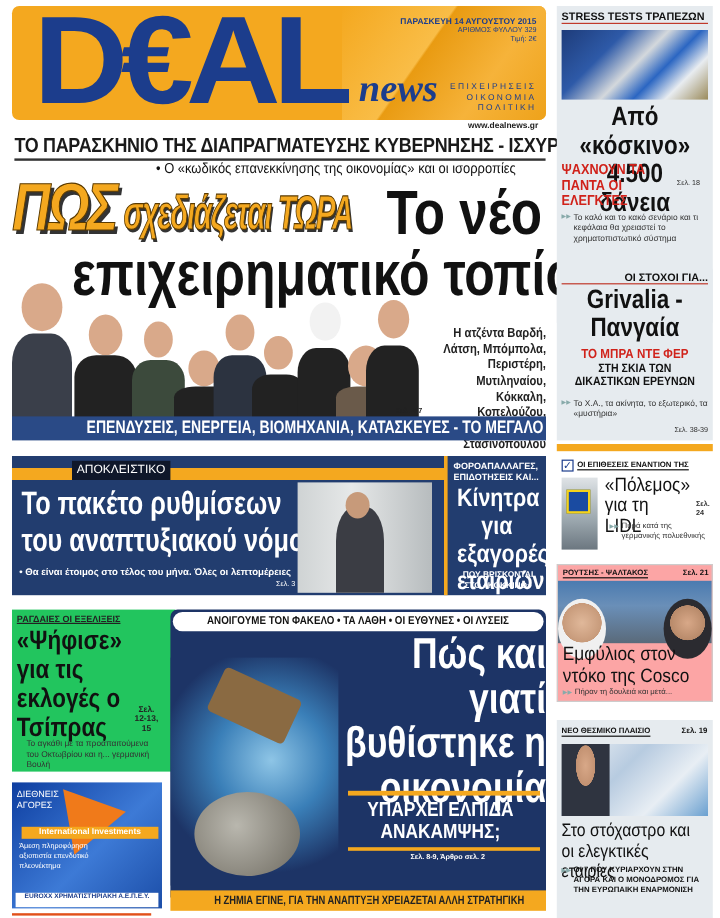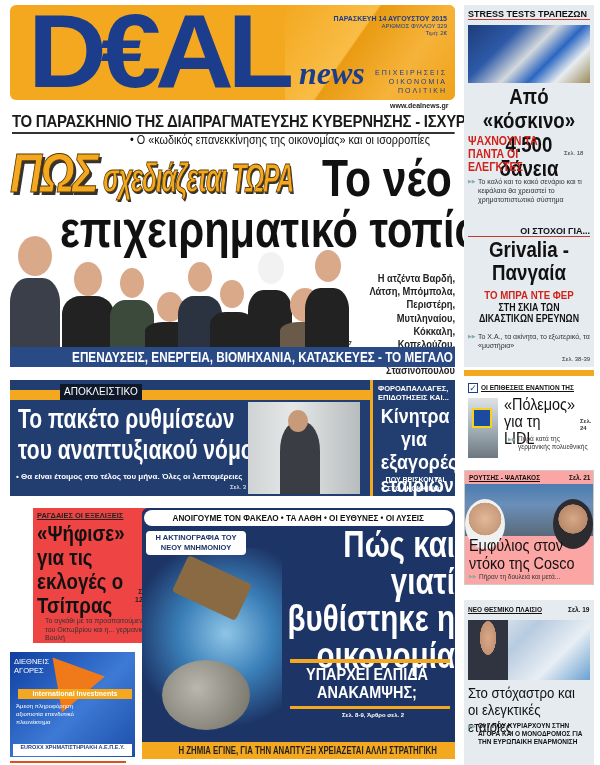--- a/index.html
+++ b/index.html
@@ -41,21 +41,21 @@
 #excl-page{position:absolute;left:220px;top:104px;font-size:6px;color:#fff;}
 #excl-photo{position:absolute;left:238px;top:22px;width:112px;height:92px;background:linear-gradient(90deg,#cfd3d4 0%,#e6e8e8 40%,#b7bcbe 100%);}
 #excl-photo .man{position:absolute;left:32px;top:20px;width:40px;height:72px;background:#3b3d44;border-radius:40% 40% 0 0;}
 #excl-photo .head{position:absolute;left:40px;top:8px;width:20px;height:22px;background:#c79a7a;border-radius:50%;}
 #excl-bubble{position:absolute;left:233px;top:0;width:120px;height:26px;background:#e2231a;border-radius:50%;color:#fff;font-size:7.5px;font-weight:bold;text-align:center;line-height:9px;padding-top:4px;}
 #excl-divider{position:absolute;left:360px;top:0;width:3px;height:116px;background:#f4a81f;}
 #incent-kicker{position:absolute;left:368px;top:4px;font-size:7.5px;font-weight:bold;color:#fff;line-height:9px;}
 #incent-title{position:absolute;left:365px;top:24px;width:78px;font-size:21px;font-weight:bold;color:#fff;text-align:center;line-height:23px;transform:scaleX(0.85);}
 #incent-sub{position:absolute;left:368px;top:95px;width:74px;font-size:7px;font-weight:bold;color:#fff;text-align:center;line-height:9px;}
 
-#elections{left:10px;top:508px;width:136px;height:135px;background:#ef4444;margin-left:23px;}
+#elections{left:10px;top:508px;width:136px;height:135px;background:#22c55e;}
 #elect-kicker{position:absolute;left:4px;top:3px;font-size:7.5px;font-weight:bold;color:#222;text-decoration:underline;}
 #elect-title{position:absolute;left:4px;top:14px;width:118px;font-size:22px;font-weight:bold;color:#111;line-height:24px;transform:scaleX(0.85);transform-origin:left;}
 #elect-page{position:absolute;left:100px;top:80px;font-size:7px;font-weight:bold;color:#222;line-height:8px;text-align:center;}
 #elect-sub{position:absolute;left:4px;top:109px;width:118px;font-size:7px;color:#333;line-height:8.5px;padding-left:8px;}
 #ad{left:10px;top:652px;width:125px;height:105px;background:linear-gradient(135deg,#0e3ea0 0%,#3d7ad6 55%,#1c4ea8 100%);}
 #ad-arrow{position:absolute;left:30px;top:0;width:0;height:0;border-left:28px solid transparent;border-right:28px solid transparent;border-bottom:48px solid #f07a1a;transform:rotate(-40deg);transform-origin:center;}
 #ad-l1{position:absolute;left:4px;top:5px;font-size:7.5px;color:#fff;line-height:9px;}
 #ad-banner{position:absolute;left:8px;top:37px;width:114px;height:10px;background:#f4a81f;color:#fff;font-size:7px;font-weight:bold;text-align:center;line-height:10px;}
 #ad-body{position:absolute;left:6px;top:50px;font-size:6px;color:#fff;line-height:8px;}
 #ad-url{position:absolute;left:0;top:73px;width:116px;font-size:13px;font-weight:bold;color:#fff;text-align:right;letter-spacing:2px;border-top:2px solid #e2501a;margin-top:36px;}
@@ -215,21 +215,20 @@
   <div id="ad-url">www.euroxx.gr</div>
   <div id="ad-footer">EUROXX ΧΡΗΜΑΤΙΣΤΗΡΙΑΚΗ Α.Ε.Π.Ε.Υ.</div>
 </div>
 
 <div id="feature" class="abs">
   <div id="feature-bar"><span>ΑΝΟΙΓΟΥΜΕ ΤΟΝ ΦΑΚΕΛΟ • ΤΑ ΛΑΘΗ • ΟΙ ΕΥΘΥΝΕΣ • ΟΙ ΛΥΣΕΙΣ</span></div>
   <div id="feature-img">
     <div id="boat"></div>
     <div id="coin"></div>
   </div>
-  <div id="feature-tag">Η ΑΚΤΙΝΟΓΡΑΦΙΑ ΤΟΥ ΝΕΟΥ ΜΝΗΜΟΝΙΟΥ</div>
   <div id="feature-title">Πώς και γιατί βυθίστηκε η οικονομία</div>
   <div id="feature-line1"></div>
   <div id="feature-q">ΥΠΑΡΧΕΙ ΕΛΠΙΔΑ ΑΝΑΚΑΜΨΗΣ;</div>
   <div id="feature-line2"></div>
   <div id="feature-page">Σελ. 8-9, Άρθρο σελ. 2</div>
 </div>
 <div id="feature-bottom" class="abs"><span>Η ΖΗΜΙΑ ΕΓΙΝΕ, ΓΙΑ ΤΗΝ ΑΝΑΠΤΥΞΗ ΧΡΕΙΑΖΕΤΑΙ ΑΛΛΗ ΣΤΡΑΤΗΓΙΚΗ</span></div>
 
 <div id="stress" class="abs rcol">
   <div class="r-kicker" style="top:4px;">STRESS TESTS ΤΡΑΠΕΖΩΝ</div>

